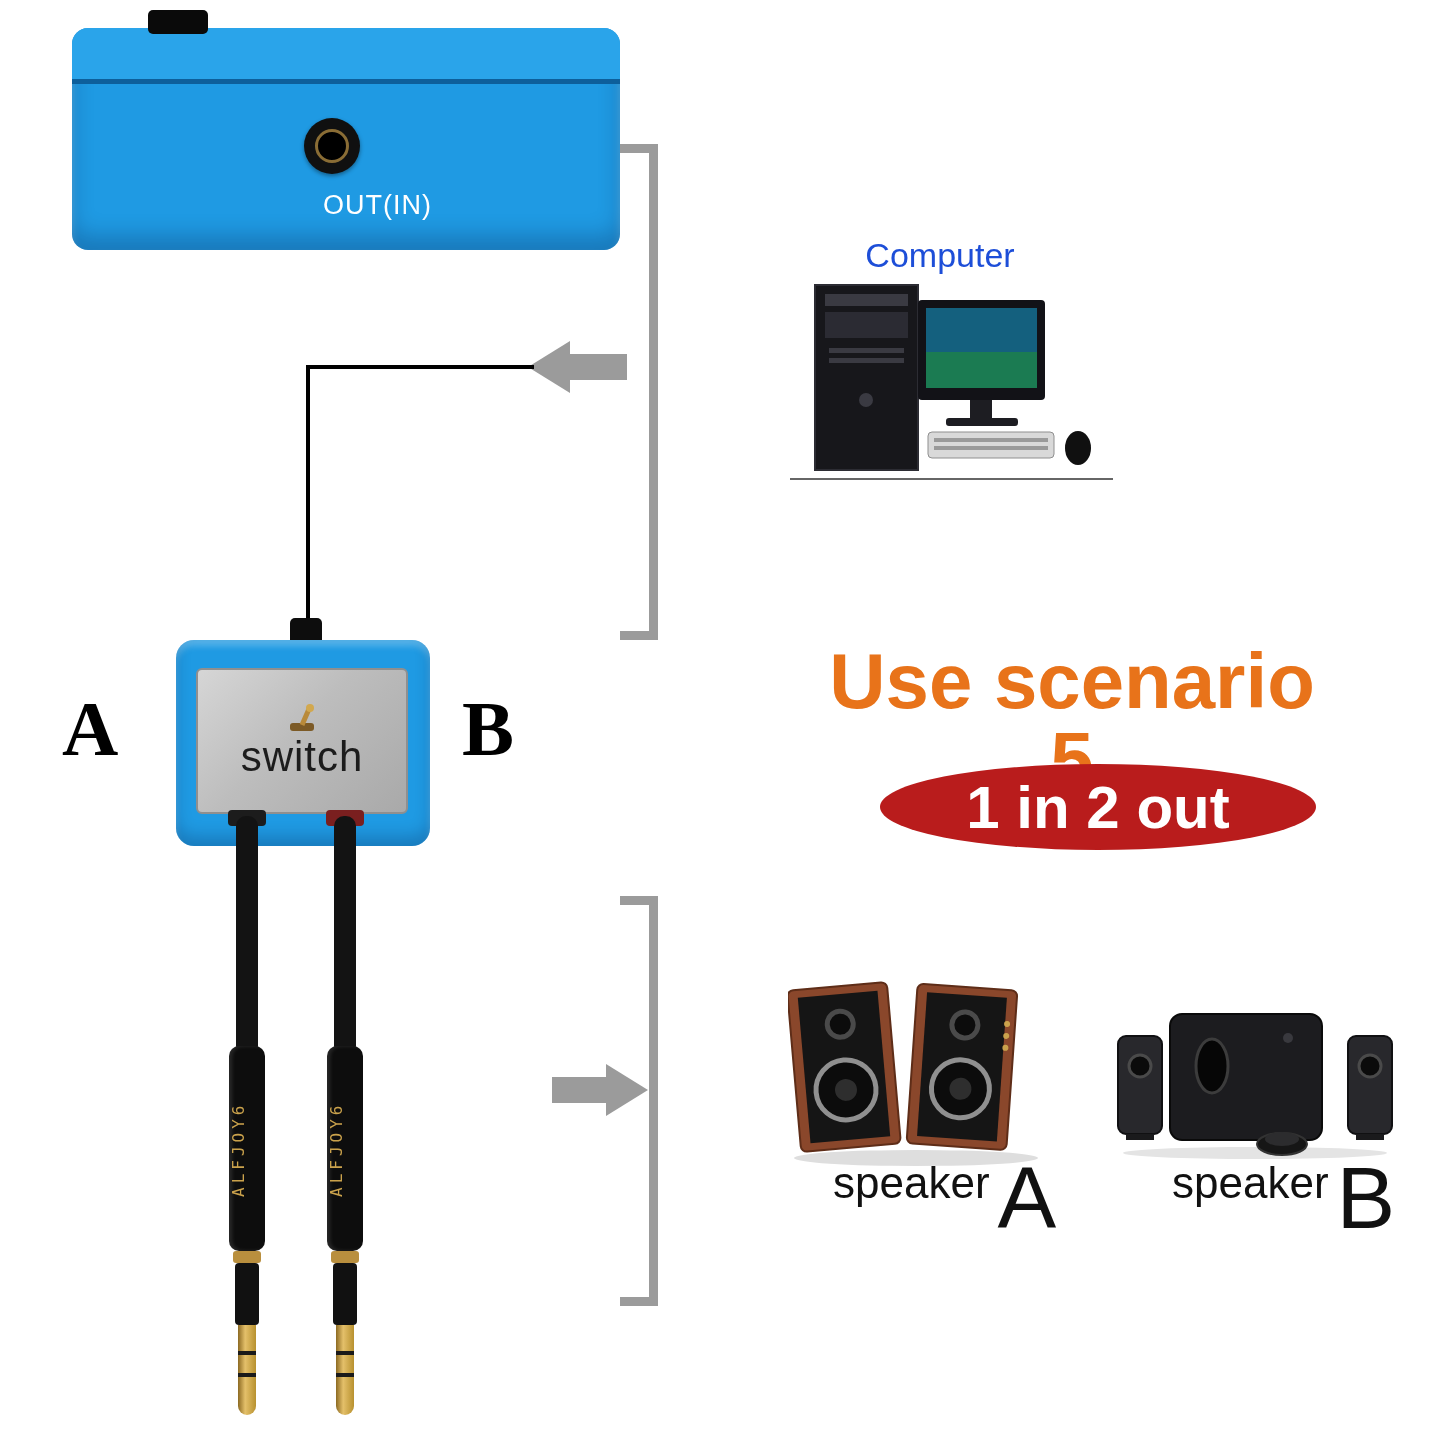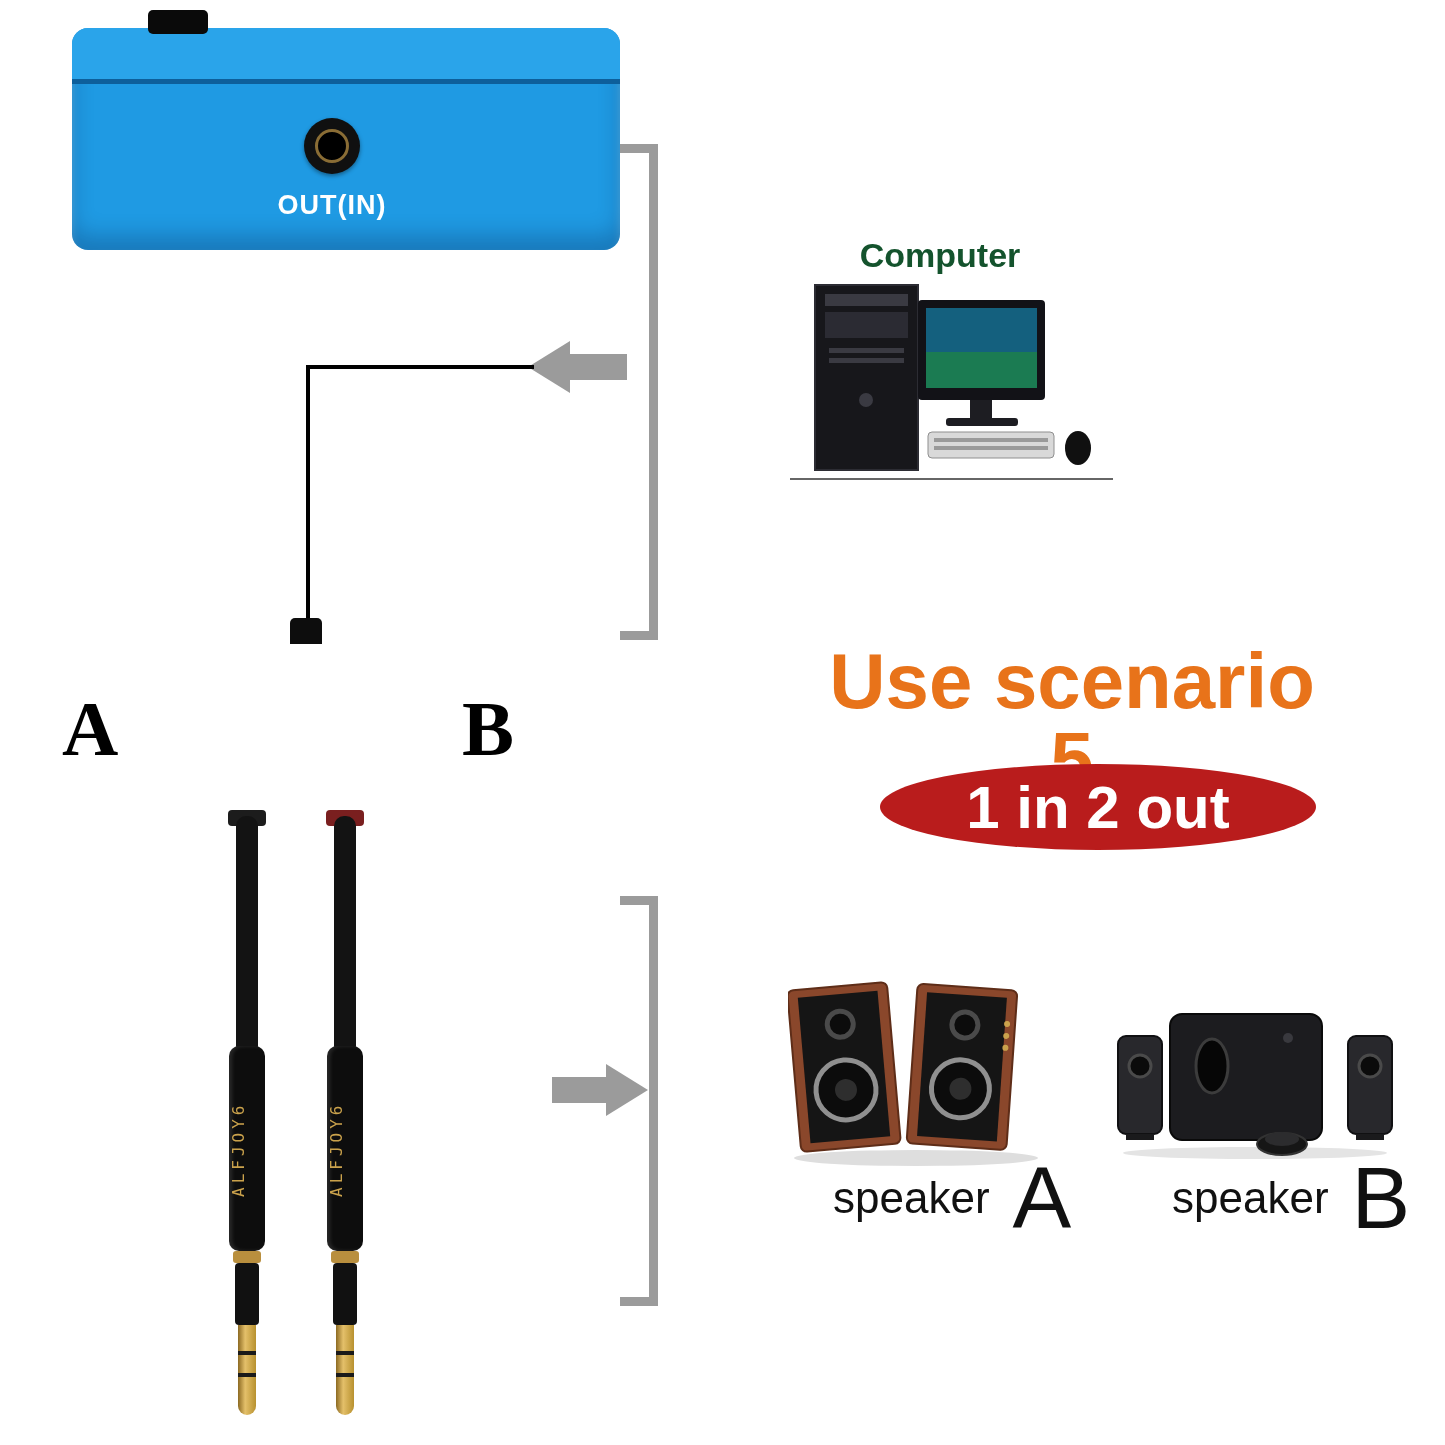--- a/index.html
+++ b/index.html
@@ -10,38 +10,38 @@
   
   .back-box{left:72px;top:28px;width:548px;height:222px;background:#1f9ae3;border-radius:16px;
             box-shadow:inset 0 -14px 22px rgba(0,0,40,.22), inset 0 6px 8px rgba(255,255,255,.25);}
   .back-box-lid{left:0;top:0;width:548px;height:56px;background:#2aa4ea;border-radius:16px 16px 0 0;
                 border-bottom:5px solid #0d5f9b;box-sizing:border-box;}
   .back-box-tab{left:76px;top:-18px;width:60px;height:24px;background:#0a0a0a;border-radius:5px;}
   .jack-outer{left:232px;top:90px;width:56px;height:56px;border-radius:50%;background:#101010;
               box-shadow:0 2px 4px rgba(0,0,0,.4);}
   .jack-inner{left:11px;top:11px;width:34px;height:34px;border-radius:50%;background:#000;
               border:3px solid #8a6d35;box-sizing:border-box;}
-  .out-label{left:160px;top:162px;width:200px;text-align:center;color:#ffffff;font-weight:bold;
+  .out-label{left:160px;top:162px;width:200px;text-align:right;color:#ffffff;font-weight:normal;
              font-size:27px;letter-spacing:1px;}
 
   
   .bracket{background:#9b9b9b;}
 
   
   .arrow-tail{background:#9b9b9b;}
   .arrow-head-left{width:0;height:0;border-top:26px solid transparent;border-bottom:26px solid transparent;
                    border-right:42px solid #9b9b9b;}
   .arrow-head-right{width:0;height:0;border-top:26px solid transparent;border-bottom:26px solid transparent;
                     border-left:42px solid #9b9b9b;}
 
   
   .line{background:#000;}
 
   
-  .computer-label{left:830px;top:236px;width:220px;text-align:center;font-size:34px;font-weight:bold;color:#14532d;}
+  .computer-label{left:830px;top:236px;width:220px;text-align:center;font-size:34px;font-weight:normal;color:#1d4ed8;}
   .computer-underline{left:790px;top:478px;width:323px;height:2px;background:#666;}
 
   
   .switch-box{left:176px;top:640px;width:254px;height:206px;background:#1f9ae3;border-radius:18px;
               box-shadow:inset 0 -10px 16px rgba(0,0,40,.2), inset 0 6px 6px rgba(255,255,255,.25);}
   .switch-port{left:290px;top:618px;width:32px;height:26px;background:#0d0d0d;border-radius:5px 5px 0 0;}
   .switch-screen{left:20px;top:28px;width:212px;height:146px;border-radius:6px;border:2px solid #8f8f8f;
                  background:linear-gradient(135deg,#d6d6d6 0%,#bdbdbd 45%,#a9a9a9 100%);
                  display:flex;flex-direction:column;align-items:center;justify-content:center;box-sizing:border-box;}
   .switch-word{font-size:42px;color:#1c1c1c;letter-spacing:1px;line-height:1.05;}
@@ -63,21 +63,21 @@
   .plug-stripe{left:0;width:18px;height:4px;background:#1a1a1a;}
 
   
   .scenario-title{left:802px;top:642px;width:540px;text-align:center;font-size:78px;font-weight:bold;
                   color:#e8731a;line-height:1;}
   .scenario-badge{left:880px;top:764px;width:436px;height:86px;background:#b91c1c;border-radius:50%;
                   display:flex;align-items:center;justify-content:center;color:#fff;font-weight:bold;
                   font-size:60px;}
 
   
-  .speaker-label{display:flex;align-items:center;gap:23px;color:#111;}
+  .speaker-label{display:flex;align-items:flex-start;gap:8px;color:#111;}
   .speaker-word{font-size:44px;}
   .speaker-letter{font-size:88px;line-height:.9;}
 </style>
 </head>
 <body>
 
 <div class="canvas">
 
   <div class="abs back-box">
     <div class="abs back-box-lid"></div>
@@ -117,20 +117,30 @@
 
     <rect x="128" y="160" width="126" height="26" rx="4" fill="#d9d9d9" stroke="#8f8f8f"></rect>
     <rect x="134" y="166" width="114" height="4" fill="#9a9a9a"></rect>
     <rect x="134" y="174" width="114" height="4" fill="#9a9a9a"></rect>
 
     <ellipse cx="278" cy="176" rx="13" ry="17" fill="#101010"></ellipse>
   </svg>
   <div class="abs computer-underline"></div>
 
   <div class="abs switch-port"></div>
+  <div class="abs switch-box">
+    <div class="abs switch-screen">
+      <svg width="46" height="32" viewBox="0 0 46 32">
+        <rect x="11" y="20" width="24" height="8" rx="3" fill="#7c5a26"></rect>
+        <line x1="23" y1="22" x2="30" y2="6" stroke="#b98a3a" stroke-width="5"></line>
+        <circle cx="31" cy="5" r="4" fill="#d2a84e"></circle>
+      </svg>
+      <div class="switch-word">switch</div>
+    </div>
+  </div>
   <div class="abs port-letter" style="left:62px;top:684px;">A</div>
   <div class="abs port-letter" style="left:462px;top:684px;">B</div>
 
   <div class="abs cable" style="left:229px;top:810px;">
     <div class="abs cable-ring" style="background:#1c1c1c;"></div>
     <div class="abs cable-thin"></div>
     <div class="abs cable-barrel">
       <div class="abs cable-text">ALFJOY6</div>
     </div>
     <div class="abs cable-band"></div>

